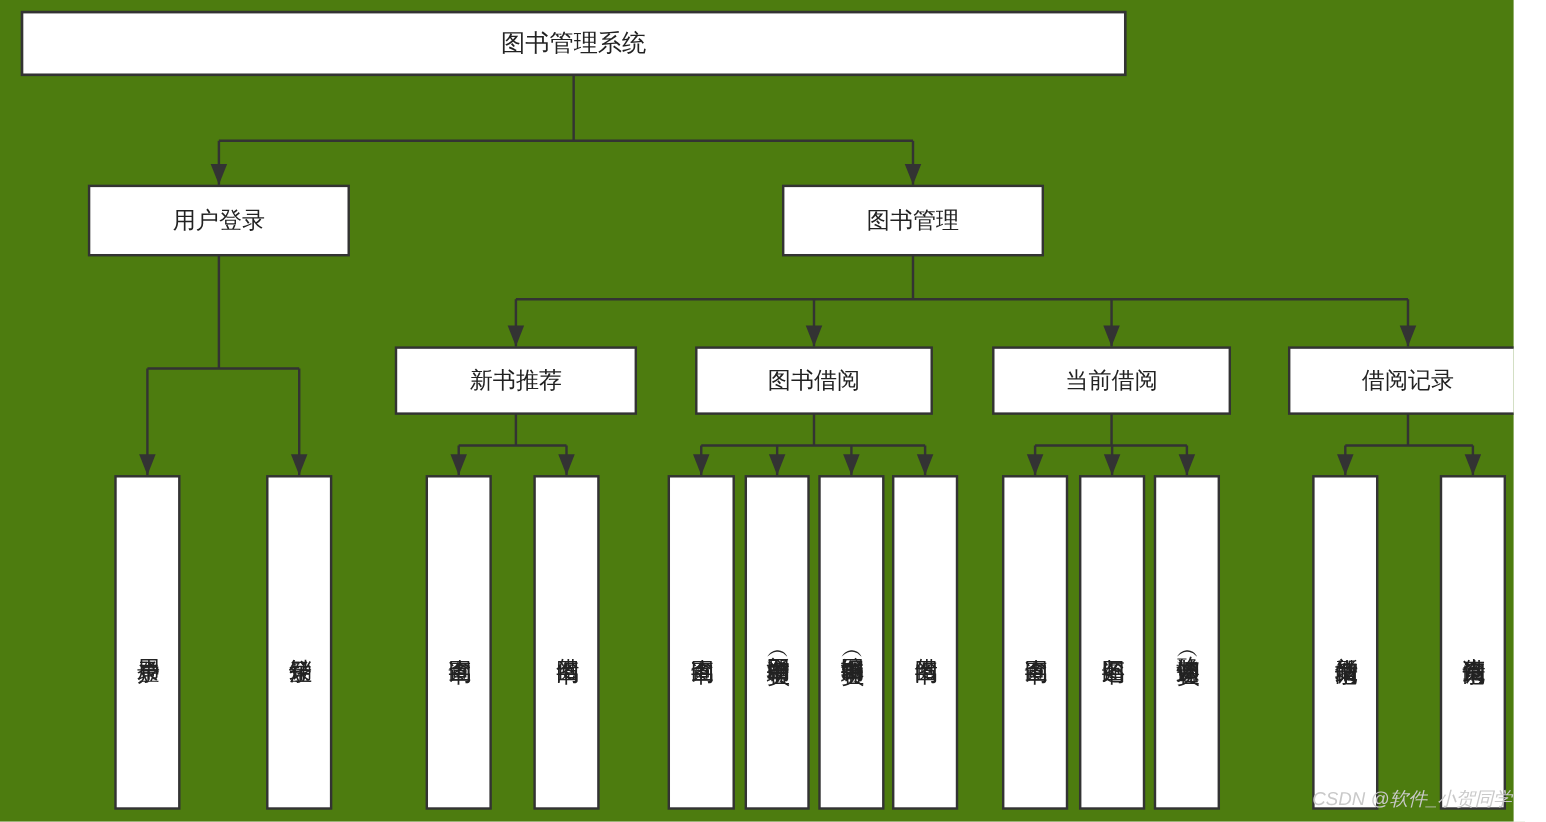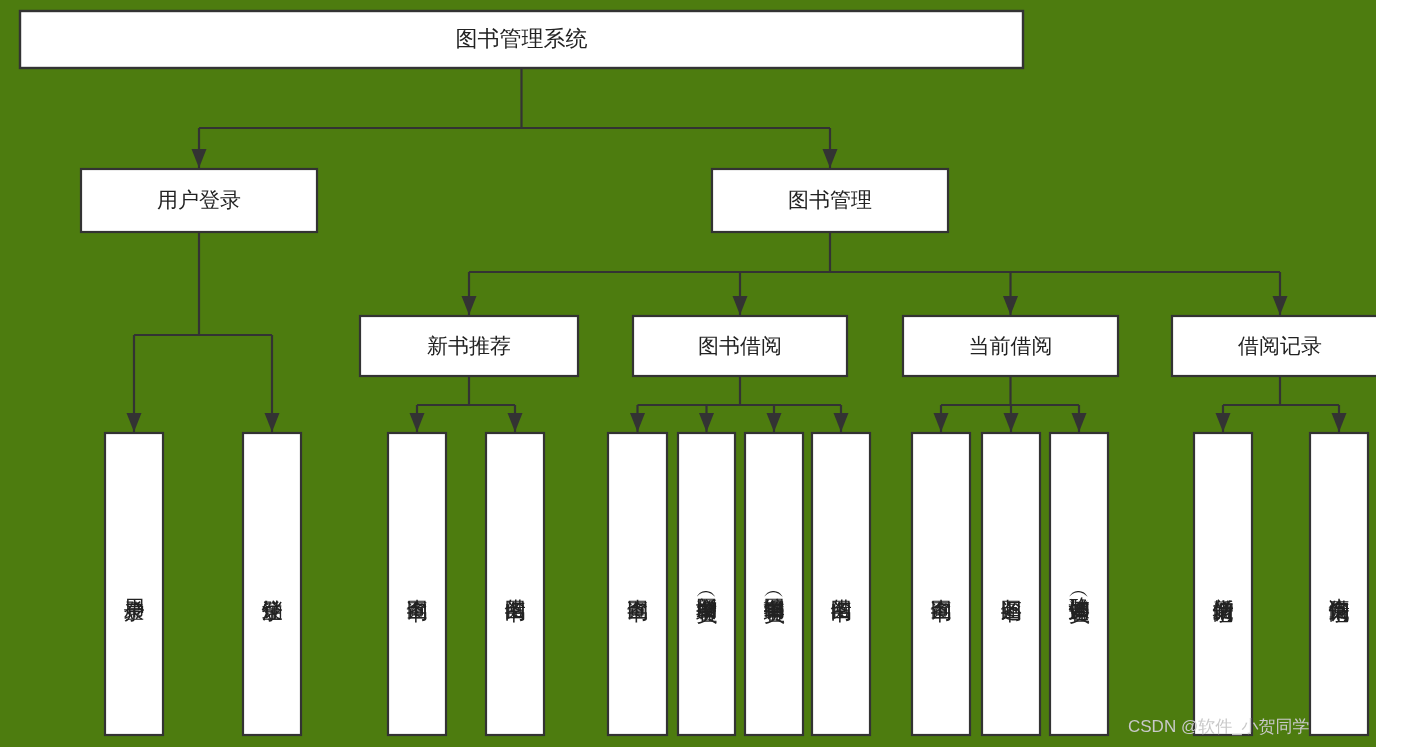--- a/index.html
+++ b/index.html
@@ -247,14 +247,14 @@
       <div class="vertical-label-wrap" style="left: 1050px; top: 433px; width: 58px; height: 302px;">
         <span class="vertical-label">确认归还（管理员）</span>
       </div>
       <div class="vertical-label-wrap" style="left: 1194px; top: 433px; width: 58px; height: 302px;">
         <span class="vertical-label">新增借阅记录</span>
       </div>
       <div class="vertical-label-wrap" style="left: 1310px; top: 433px; width: 58px; height: 302px;">
         <span class="vertical-label">查询借阅记录</span>
       </div>
     </div>
-  <div class="watermark" style="left: 1128px; top: 715px;">CSDN @软件_小贺同学</div>
+  <div class="watermark" style="left: 1193px; top: 715px; font-style: italic;">CSDN @软件_小贺同学</div>
 </div>
 
 </body></html>

